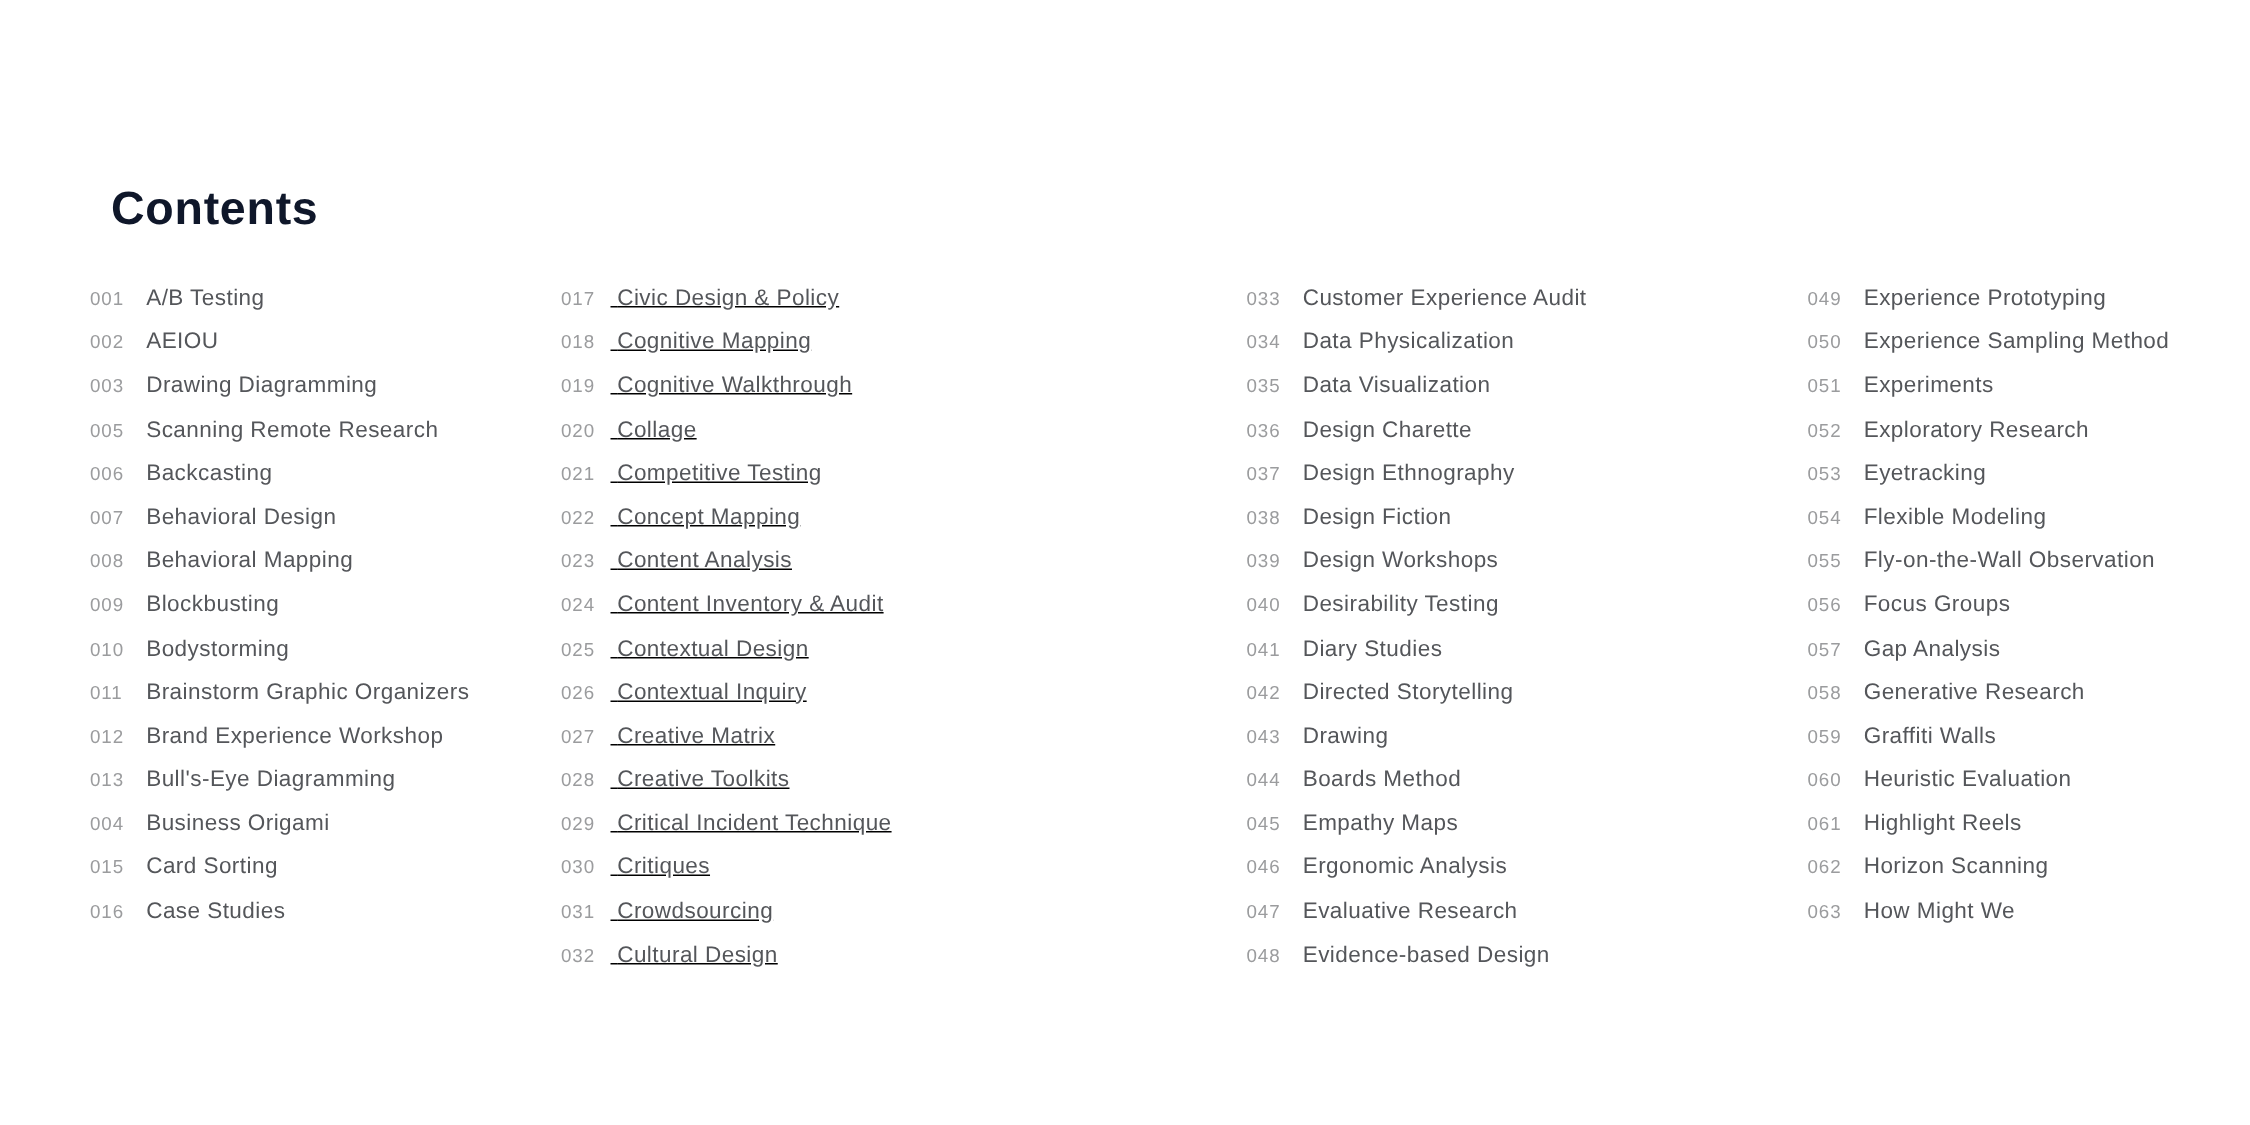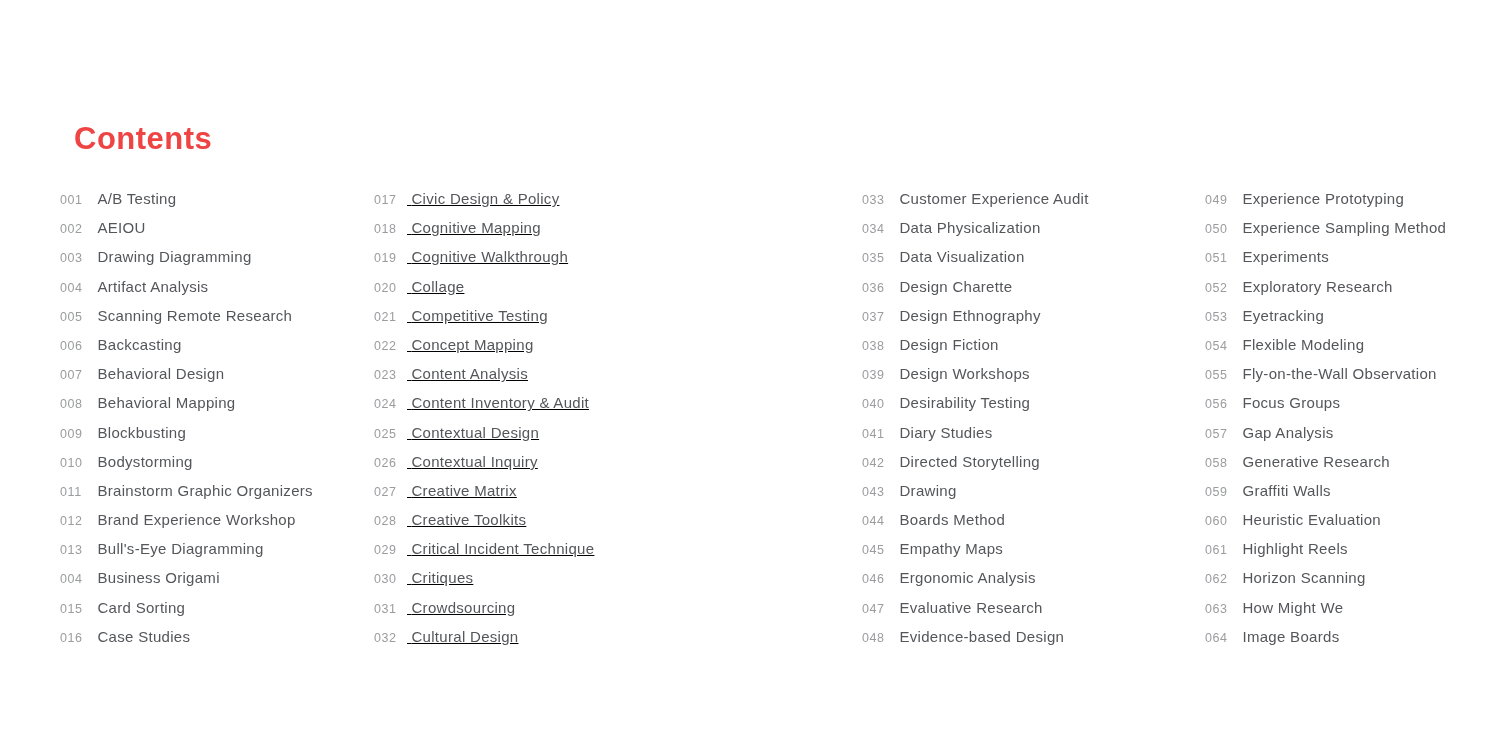--- a/index.html
+++ b/index.html
@@ -16,29 +16,29 @@
     font-family: "Liberation Sans", sans-serif;
   }
   .page-title {
     position: absolute;
     left: 74px;
     top: 121px;
     margin: 0;
     font-size: 31px;
     font-weight: bold;
     letter-spacing: 0.5px;
-    color: #ef4444;
+    color: #0f172a;
   }
   .toc-col {
     position: absolute;
     top: 184px;
   }
   .toc-col-1 { left: 60px; }
   .toc-col-2 { left: 374px; text-decoration: underline; }
-  .toc-col-3 { left: 862px; }
+  .toc-col-3 { left: 831px; }
   .toc-col-4 { left: 1164px; margin-left: 41px; }
   .entry {
     height: 29.2px;
     line-height: 29.2px;
     white-space: nowrap;
   }
   .entry .num {
     display: inline-block;
     width: 33px;
     font-size: 12.5px;
@@ -65,24 +65,20 @@
   <div class="entry">
     <span class="num">002</span>
     <span class="title">AEIOU</span>
   </div>
 
   <div class="entry">
     <span class="num">003</span>
     <span class="title">Drawing Diagramming</span>
   </div>
 
-  <div class="entry">
-    <span class="num">004</span>
-    <span class="title">Artifact Analysis</span>
-  </div>
 
   <div class="entry">
     <span class="num">005</span>
     <span class="title">Scanning Remote Research</span>
   </div>
 
   <div class="entry">
     <span class="num">006</span>
     <span class="title">Backcasting</span>
   </div>
@@ -368,18 +364,14 @@
   <div class="entry">
     <span class="num">062</span>
     <span class="title">Horizon Scanning</span>
   </div>
 
   <div class="entry">
     <span class="num">063</span>
     <span class="title">How Might We</span>
   </div>
 
-  <div class="entry">
-    <span class="num">064</span>
-    <span class="title">Image Boards</span>
-  </div>
 </div>
 </div>
 
 </body></html>

